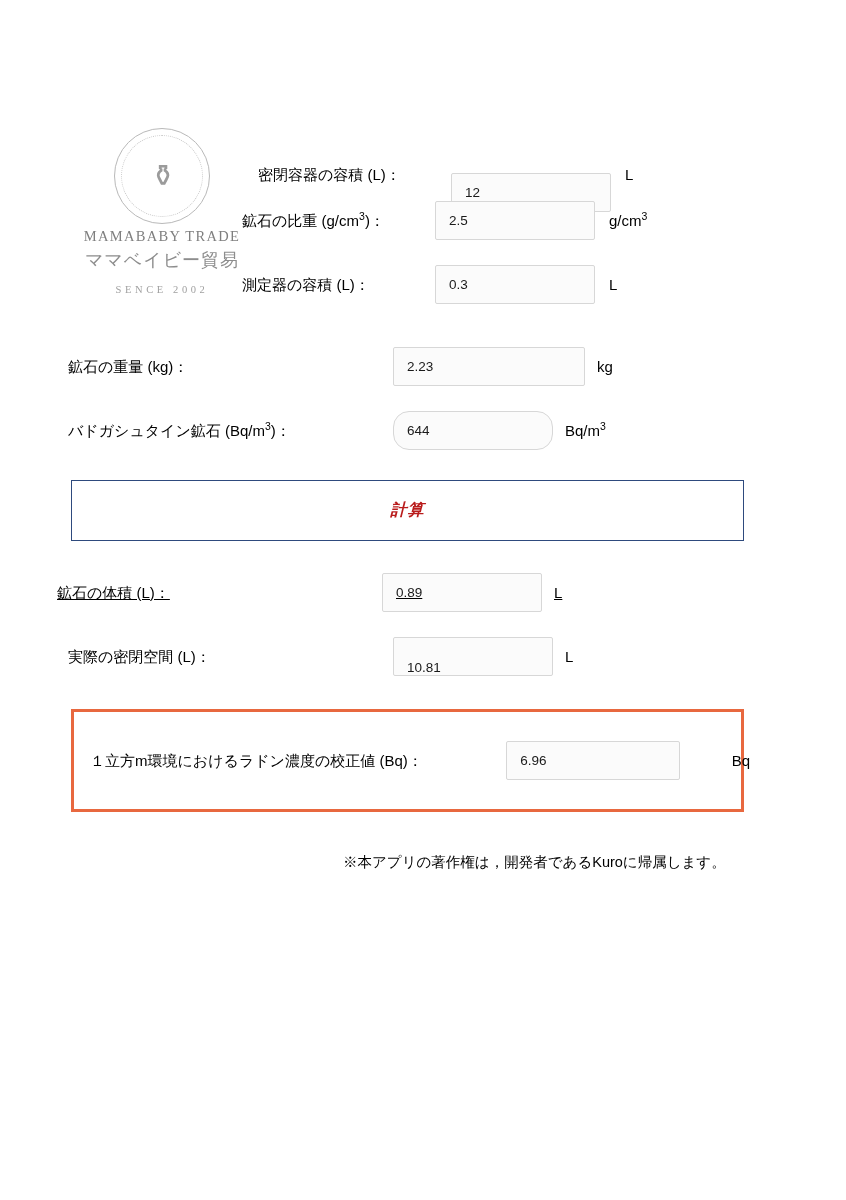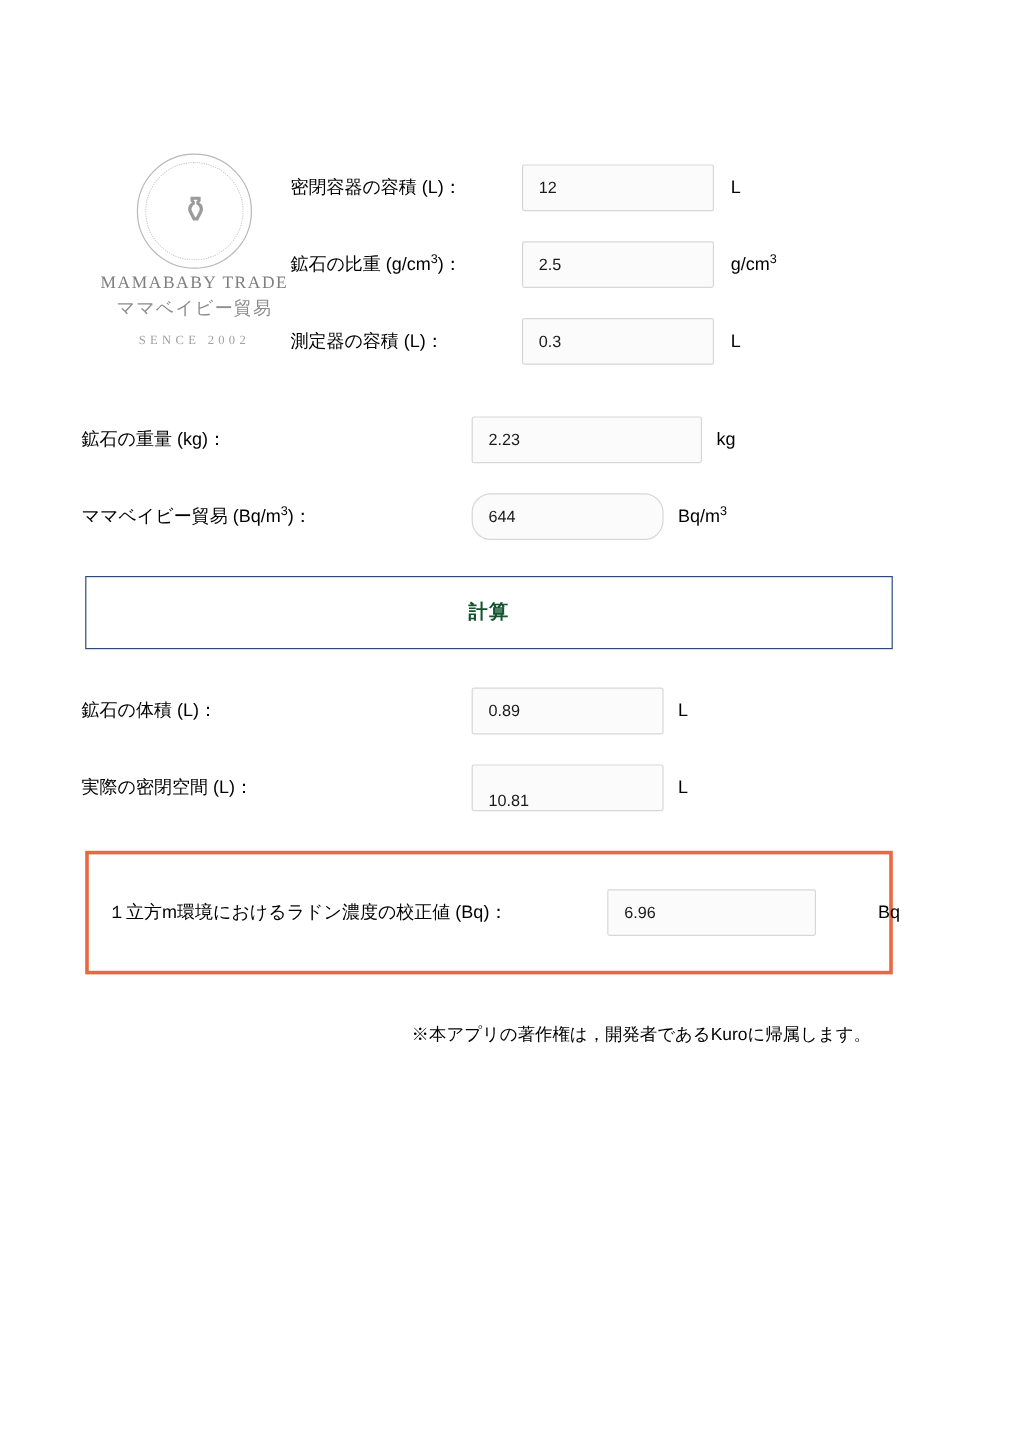--- a/index.html
+++ b/index.html
@@ -75,21 +75,21 @@
     letter-spacing: -2px;
   }
   .logo-name {
     font-family: "Liberation Serif", serif;
     font-size: 14.5px;
     letter-spacing: 1.3px;
     color: #7f7f7f;
     margin-top: 2px;
   }
   .logo-jp {
-    font-size: 15px;
+    font-size: 18px;
     letter-spacing: 1px;
     color: #8d8d8d;
     margin-top: 3px;
   }
   .logo-since {
     font-family: "Liberation Serif", serif;
     font-size: 10.5px;
     letter-spacing: 3.6px;
     color: #a0a0a0;
     margin-top: 12px;
@@ -143,24 +143,25 @@
     height: 61px;
     box-sizing: border-box;
     border: 1px solid #2e4a7d;
     background: #ffffff;
     display: flex;
     align-items: center;
     justify-content: center;
     cursor: pointer;
   }
   .calc-btn span {
-    color: #14532d;
+    color: #b91c1c;
     font-size: 16px;
     font-weight: bold;
     letter-spacing: 1px;
+    font-style: italic;
   }
 
   
   .result-box {
     position: absolute;
     left: 71px;
     top: 709px;
     width: 673px;
     height: 103px;
     box-sizing: border-box;
@@ -187,22 +188,22 @@
   <div class="logo">
     <div class="logo-seal">
       <div class="seal-figures">⚱</div>
     </div>
     <div class="logo-name">MAMABABY TRADE</div>
     <div class="logo-jp">ママベイビー貿易</div>
     <div class="logo-since">SENCE 2002</div>
   </div>
 
   <div class="row" style="left:242px; top:137px; width:520px;">
-    <div class="label" style="width:193px;">密閉容器の容積 (L)：</div>
-    <div class="field" style="width:160px;">
+    <div class="label" style="width:193px;margin-left:16px;">密閉容器の容積 (L)：</div>
+    <div class="field" style="width:160px;margin-top:36px;">
       <span>12</span>
     </div>
     <div class="unit" style="margin-left:14px;">
       <span>L</span>
     </div>
   </div>
 
   <div class="row" style="left:242px; top:201px; width:520px;">
     <div class="label" style="width:193px;">
       <span>鉱石の比重 (g/cm</span><span class="sup">3</span><span>)：</span>
@@ -230,35 +231,35 @@
     <div class="field" style="width:192px;">
       <span>2.23</span>
     </div>
     <div class="unit" style="margin-left:12px;">
       <span>kg</span>
     </div>
   </div>
 
   <div class="row" style="left:68px; top:411px; width:700px;">
     <div class="label" style="width:325px;">
-      <span>ママベイビー貿易 (Bq/m</span><span class="sup">3</span><span>)：</span>
+      <span>バドガシュタイン鉱石 (Bq/m</span><span class="sup">3</span><span>)：</span>
     </div>
     <div class="field" style="width:160px;border-radius:16px;">
       <span>644</span>
     </div>
     <div class="unit" style="margin-left:12px;">
       <span>Bq/m</span><span class="sup">3</span>
     </div>
   </div>
 
   <div class="calc-btn">
     <span>計算</span>
   </div>
 
-  <div class="row" style="left:68px; top:573px; width:700px;">
+  <div class="row" style="left:57px; top:573px; width:700px;text-decoration:underline;">
     <div class="label" style="width:325px;">鉱石の体積 (L)：</div>
     <div class="field" style="width:160px;">
       <span>0.89</span>
     </div>
     <div class="unit" style="margin-left:12px;">
       <span>L</span>
     </div>
   </div>
 
   <div class="row" style="left:68px; top:637px; width:700px;">

